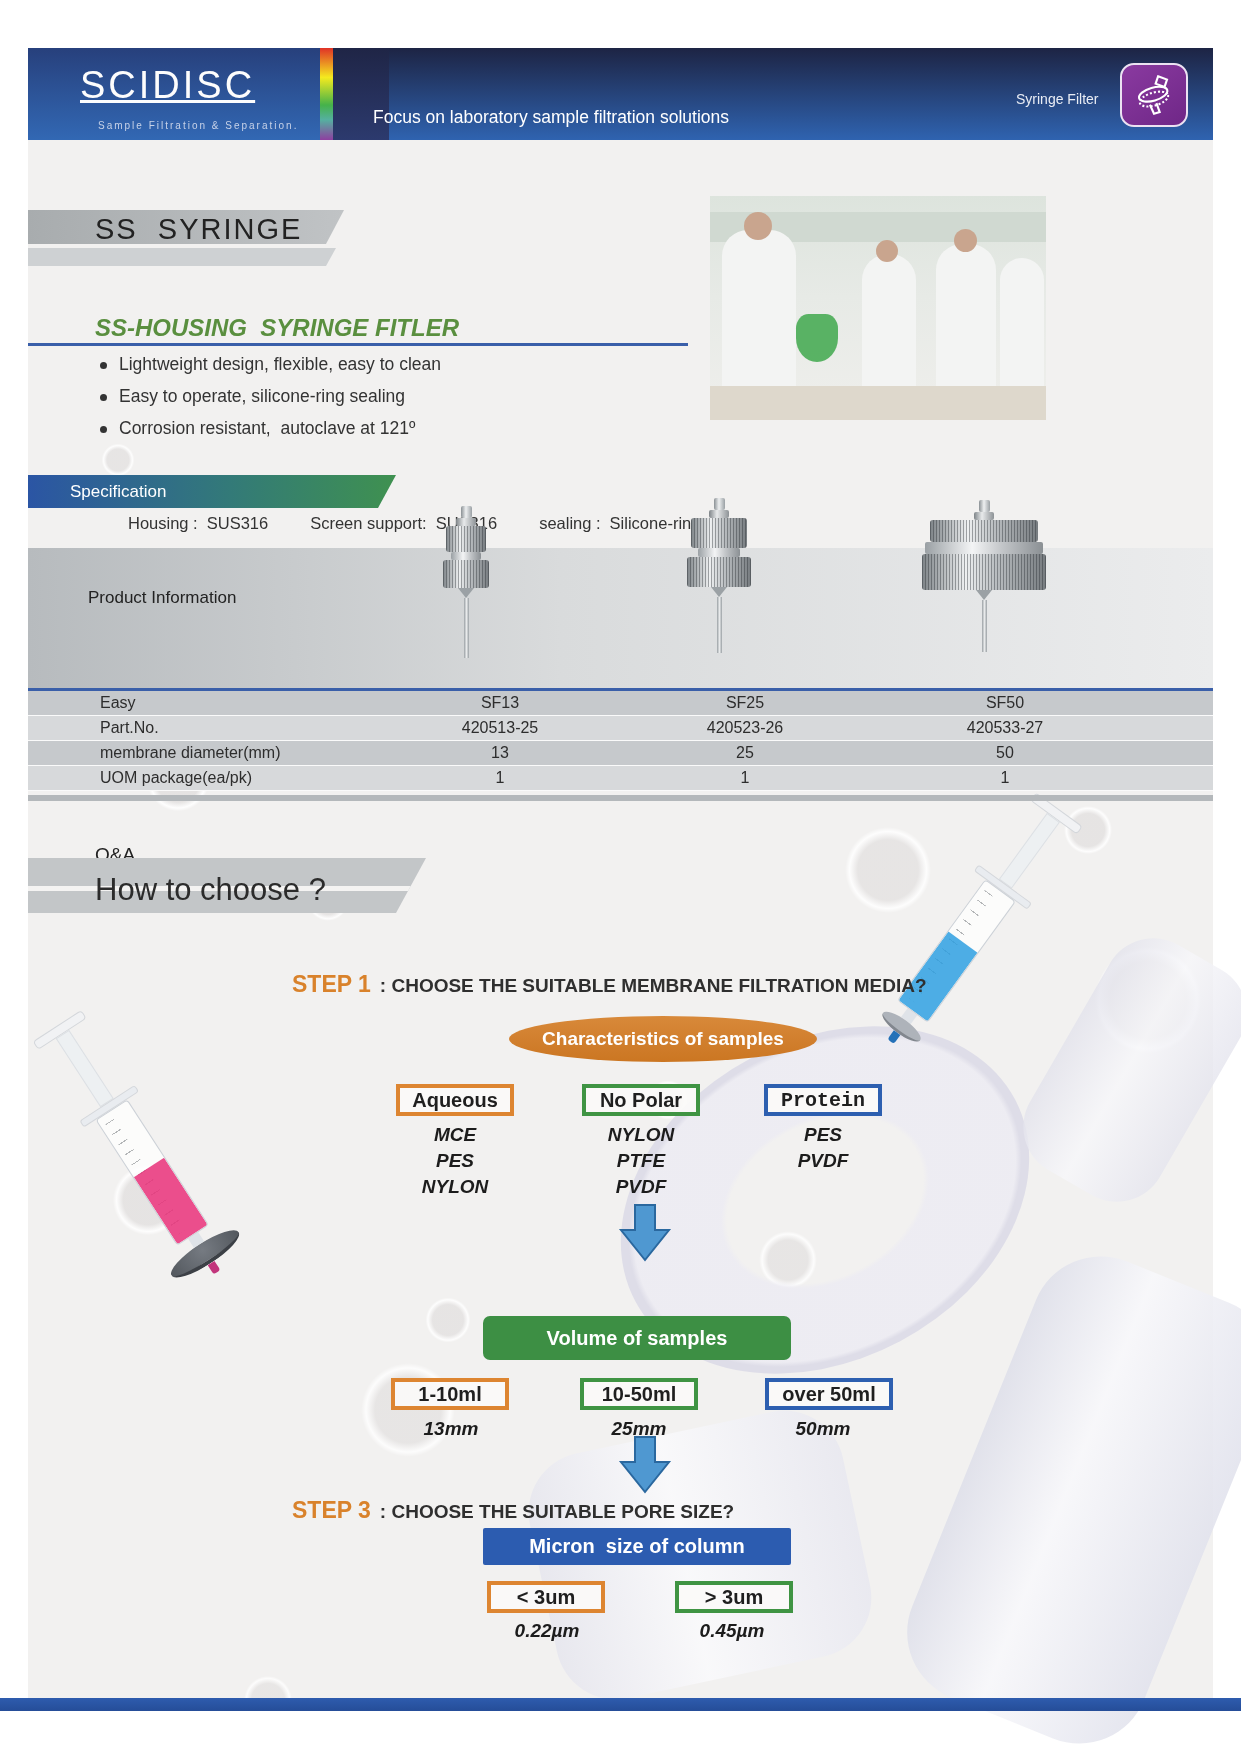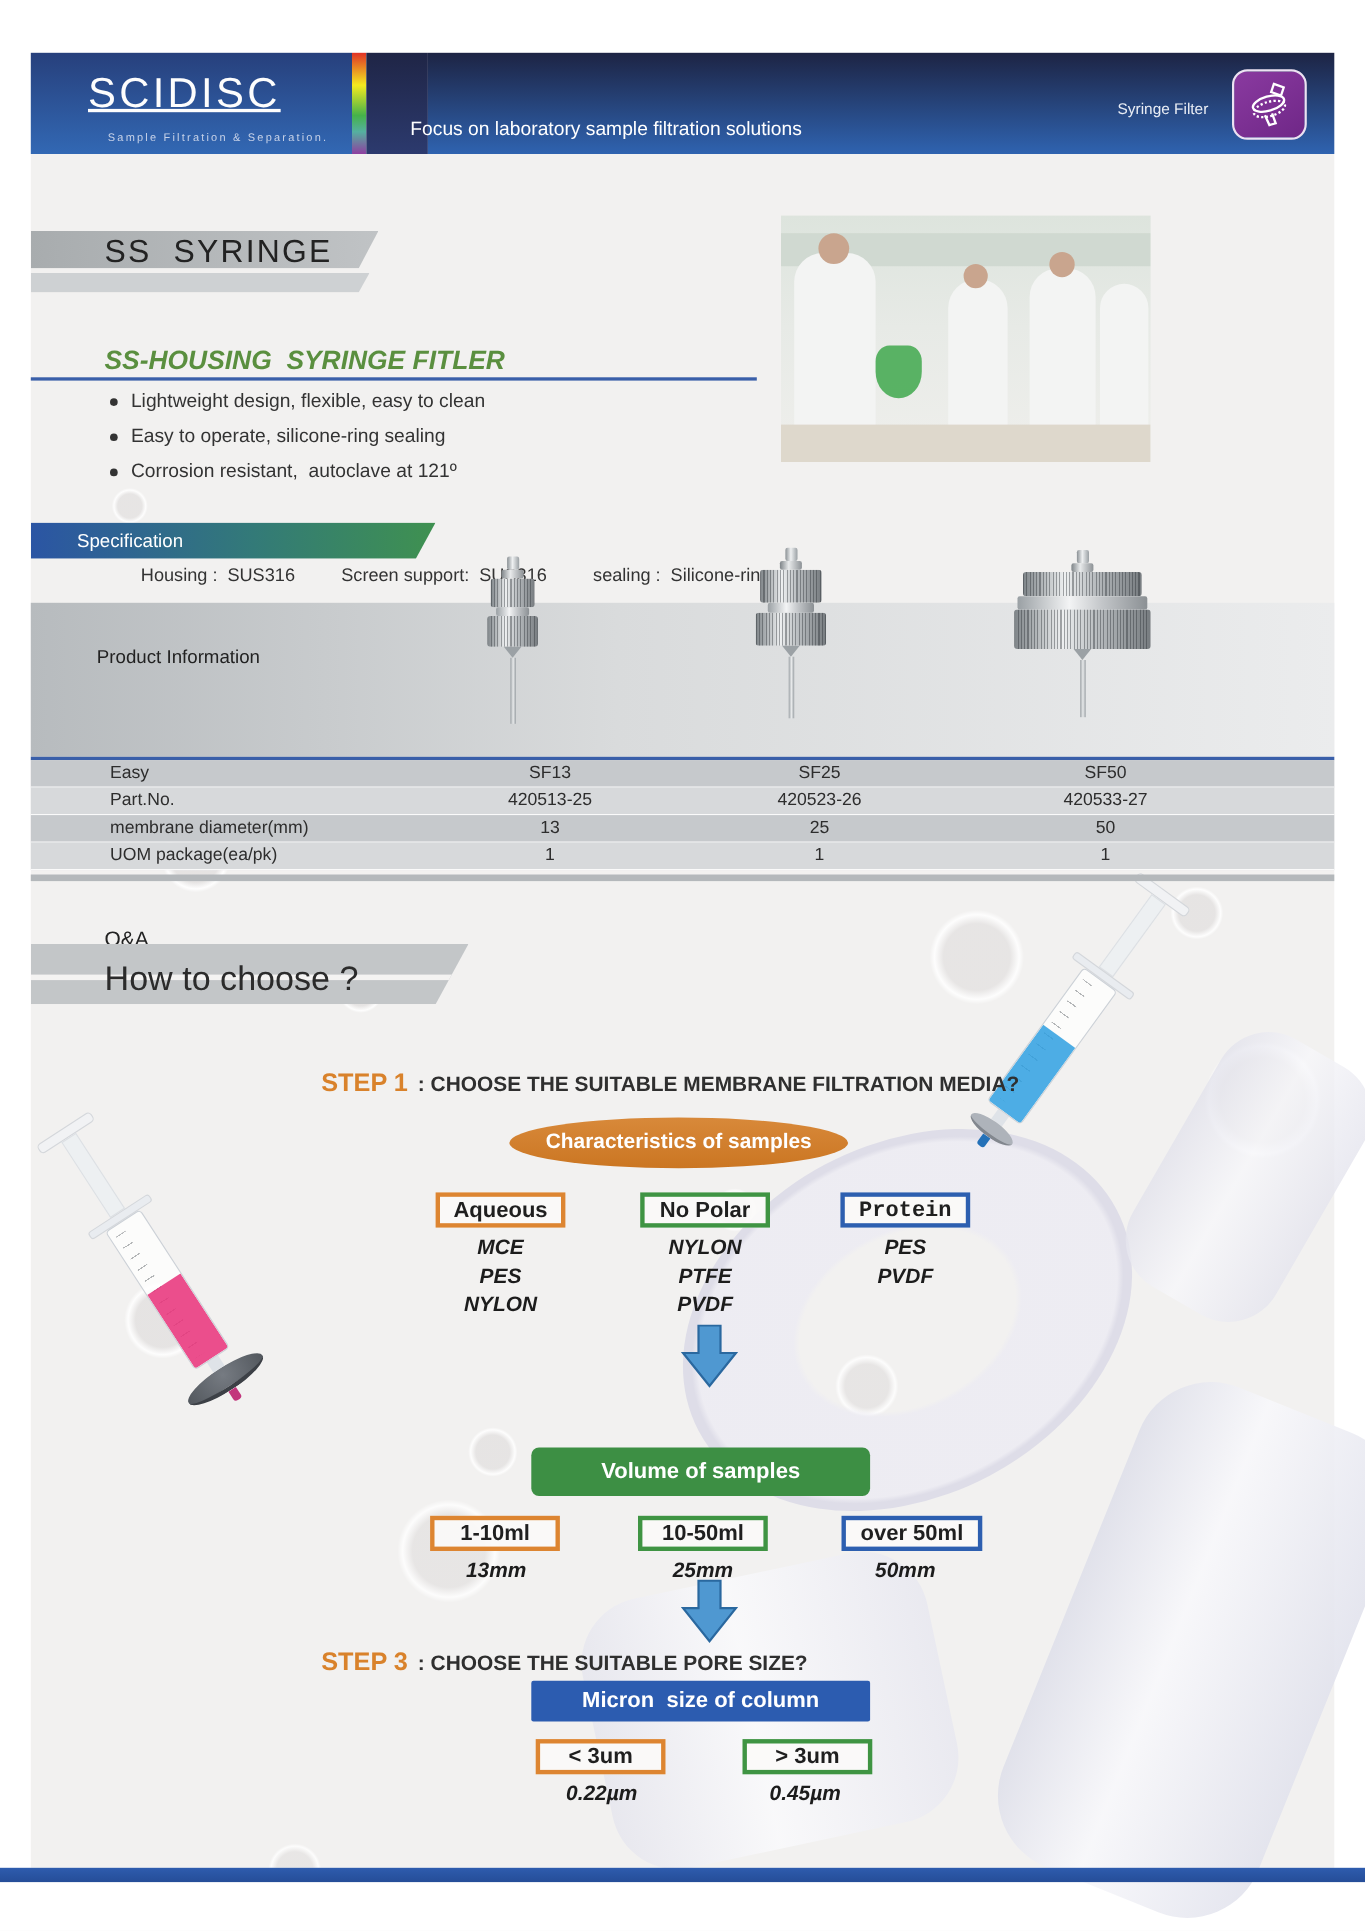--- a/index.html
+++ b/index.html
@@ -119,21 +119,21 @@
   .qa-label{ position:absolute; left:95px; top:844px; z-index:2; font-size:19px; color:#222; }
   .howto-band{ position:absolute; left:28px; top:858px; width:398px; height:55px; z-index:2;
     background:#c3c6c8; clip-path:polygon(0 0,100% 0,calc(100% - 30px) 100%,0 100%); }
   .howto-gap{ position:absolute; left:0; top:28px; width:100%; height:5px; background:#f4f3f2; }
   .howto-title{ position:absolute; left:95px; top:872px; z-index:3; font-size:31px; color:#2b2b2b; }
 
   
   .step-head{ position:absolute; left:292px; z-index:3; display:flex; align-items:baseline; }
   .step-name{ font-size:23px; font-weight:bold; color:#d9822b; }
   .step-q{ font-size:19px; font-weight:bold; color:#2f2f2f; margin-left:9px; }
-  .ellipse-banner{ position:absolute; left:463px; top:1016px; width:308px; height:46px; z-index:3;
+  .ellipse-banner{ position:absolute; left:509px; top:1016px; width:308px; height:46px; z-index:3;
     background:linear-gradient(180deg,#d8893a,#cb7622); border-radius:50%;
     display:flex; align-items:center; justify-content:center; color:#fff; font-weight:bold; font-size:19px; }
   .rect-banner{ position:absolute; left:483px; width:308px; z-index:3;
     display:flex; align-items:center; justify-content:center; color:#fff; font-weight:bold; font-size:20px; }
   .bar-green{ top:1316px; height:44px; background:#3d8f44; border-radius:7px; }
   .bar-blue{ top:1528px; height:37px; background:#2c5cb0; border-radius:2px; }
   .opt{ position:absolute; width:118px; height:32px; z-index:3; background:rgba(251,250,249,.92);
     border:4px solid #000; display:flex; align-items:center; justify-content:center;
     font-weight:bold; font-size:20px; color:#1f1f1f; }
   .b-orange{ border-color:#dd8531; }

